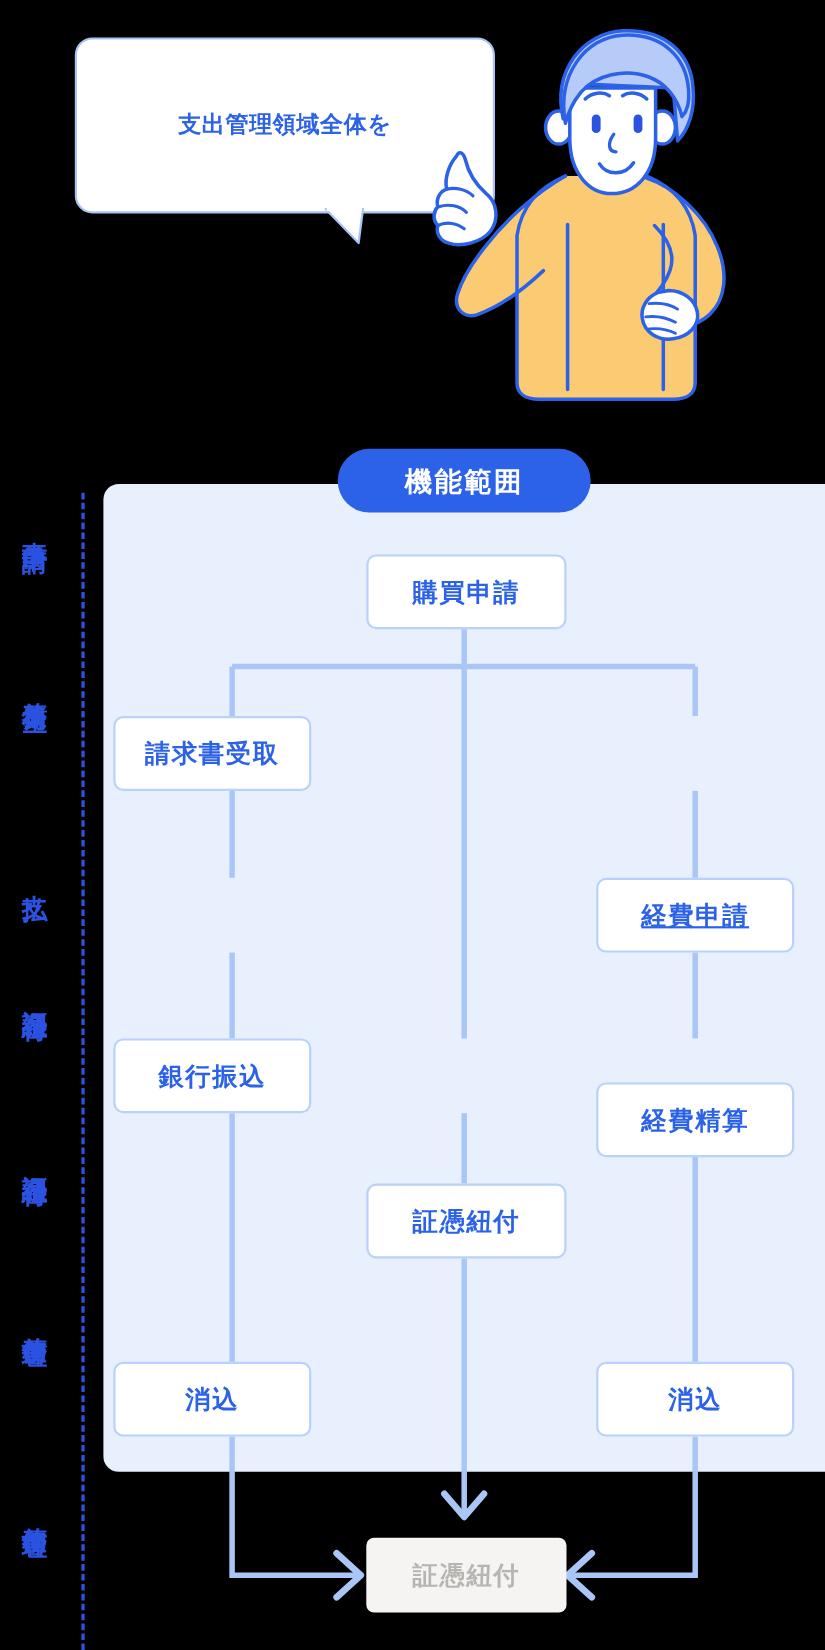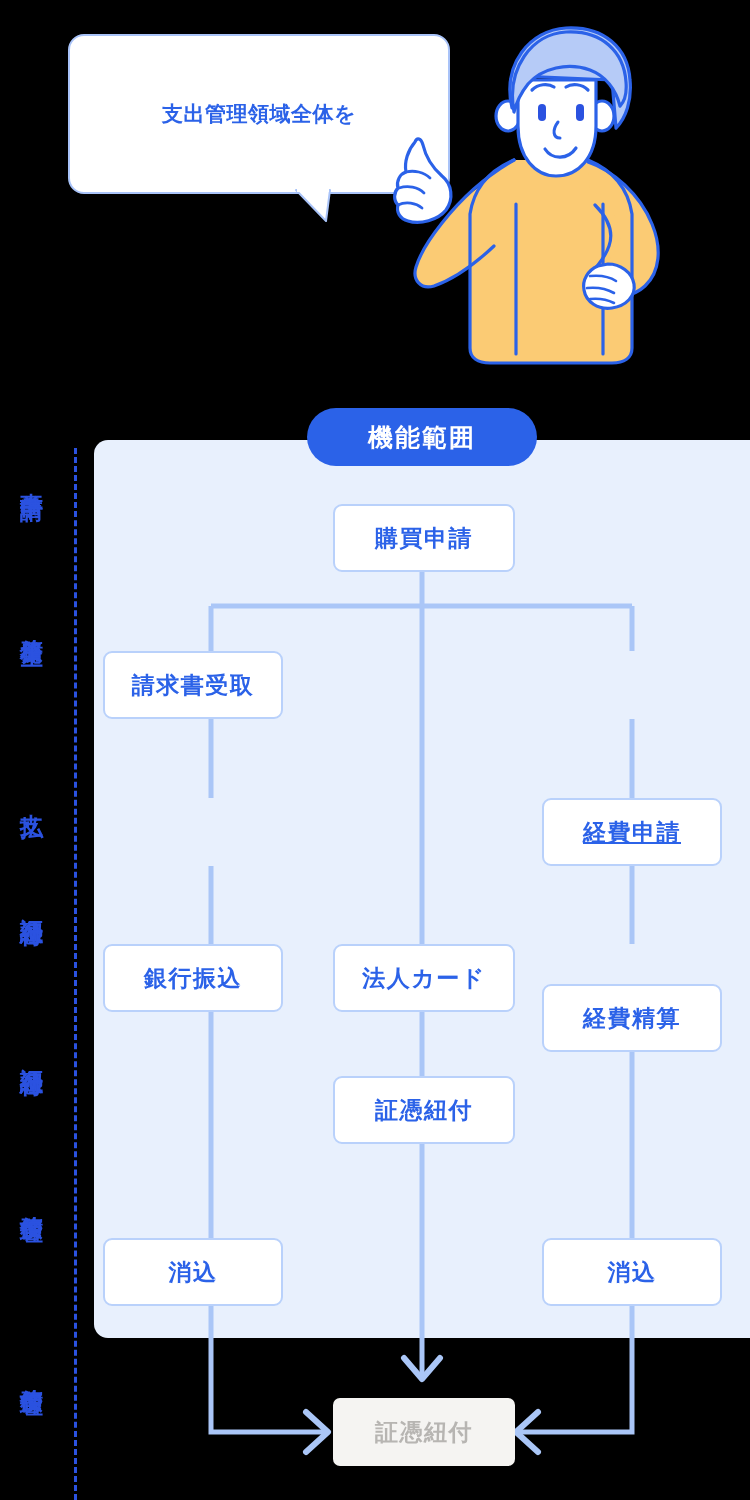--- a/index.html
+++ b/index.html
@@ -214,21 +214,20 @@
     </g>
   </svg>
 
   <div class="node w-center" style="top:504px;">購買申請</div>
 
   <div class="node w-left" style="top:651px;">請求書受取</div>
 
   <div class="node w-right" style="top:798px;text-decoration:underline;">経費申請</div>
 
   <div class="node w-left" style="top:944px;">銀行振込</div>
-  <div class="node w-center" style="top:944px;">法人カード</div>
   <div class="node w-right" style="top:984px;">経費精算</div>
 
   <div class="node w-center" style="top:1076px;">証憑紐付</div>
 
   <div class="node w-left" style="top:1238px;">消込</div>
   <div class="node w-right" style="top:1238px;">消込</div>
 
   <div class="node w-center gray" style="top:1398px;">証憑紐付</div>
 
 </div>

